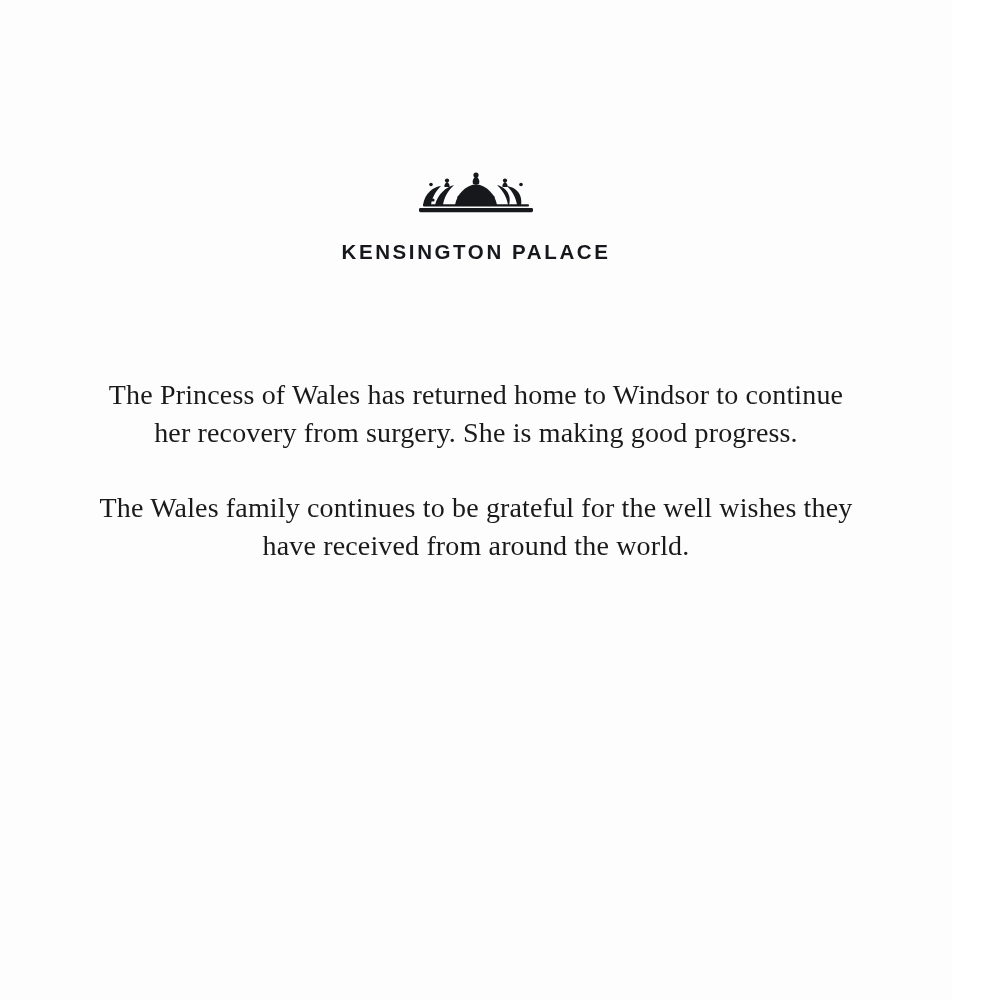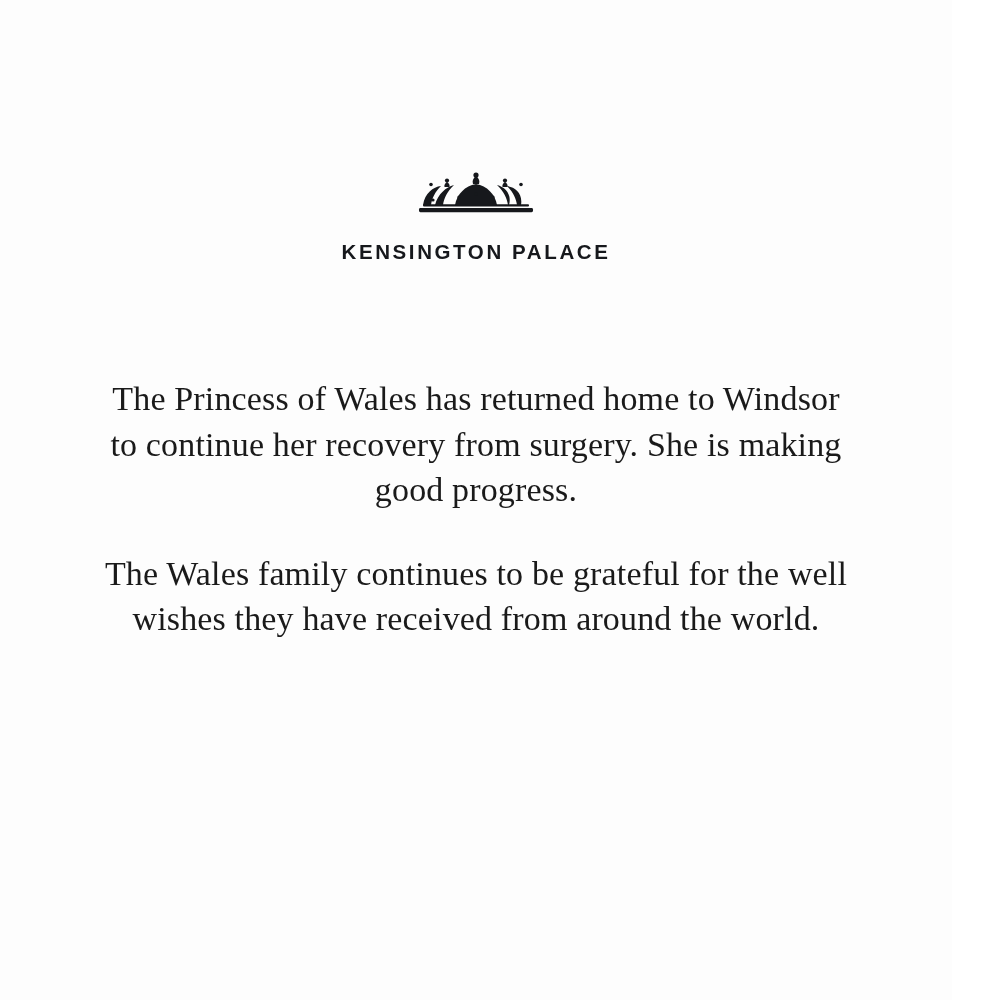--- a/index.html
+++ b/index.html
@@ -41,21 +41,21 @@
     color: #16181c;
     text-align: center;
   }
   .statement-body {
     margin-top: 112px;
     width: 760px;
     text-align: center;
   }
   .statement-paragraph {
     font-family: "Liberation Serif", serif;
-    font-size: 34px;
+    font-size: 28px;
     line-height: 1.34;
     color: #1a1a1a;
     margin: 0 0 38px 0;
     letter-spacing: 0.15px;
   }
   .statement-paragraph:last-child {
     margin-bottom: 0;
   }
 </style>
 </head>

